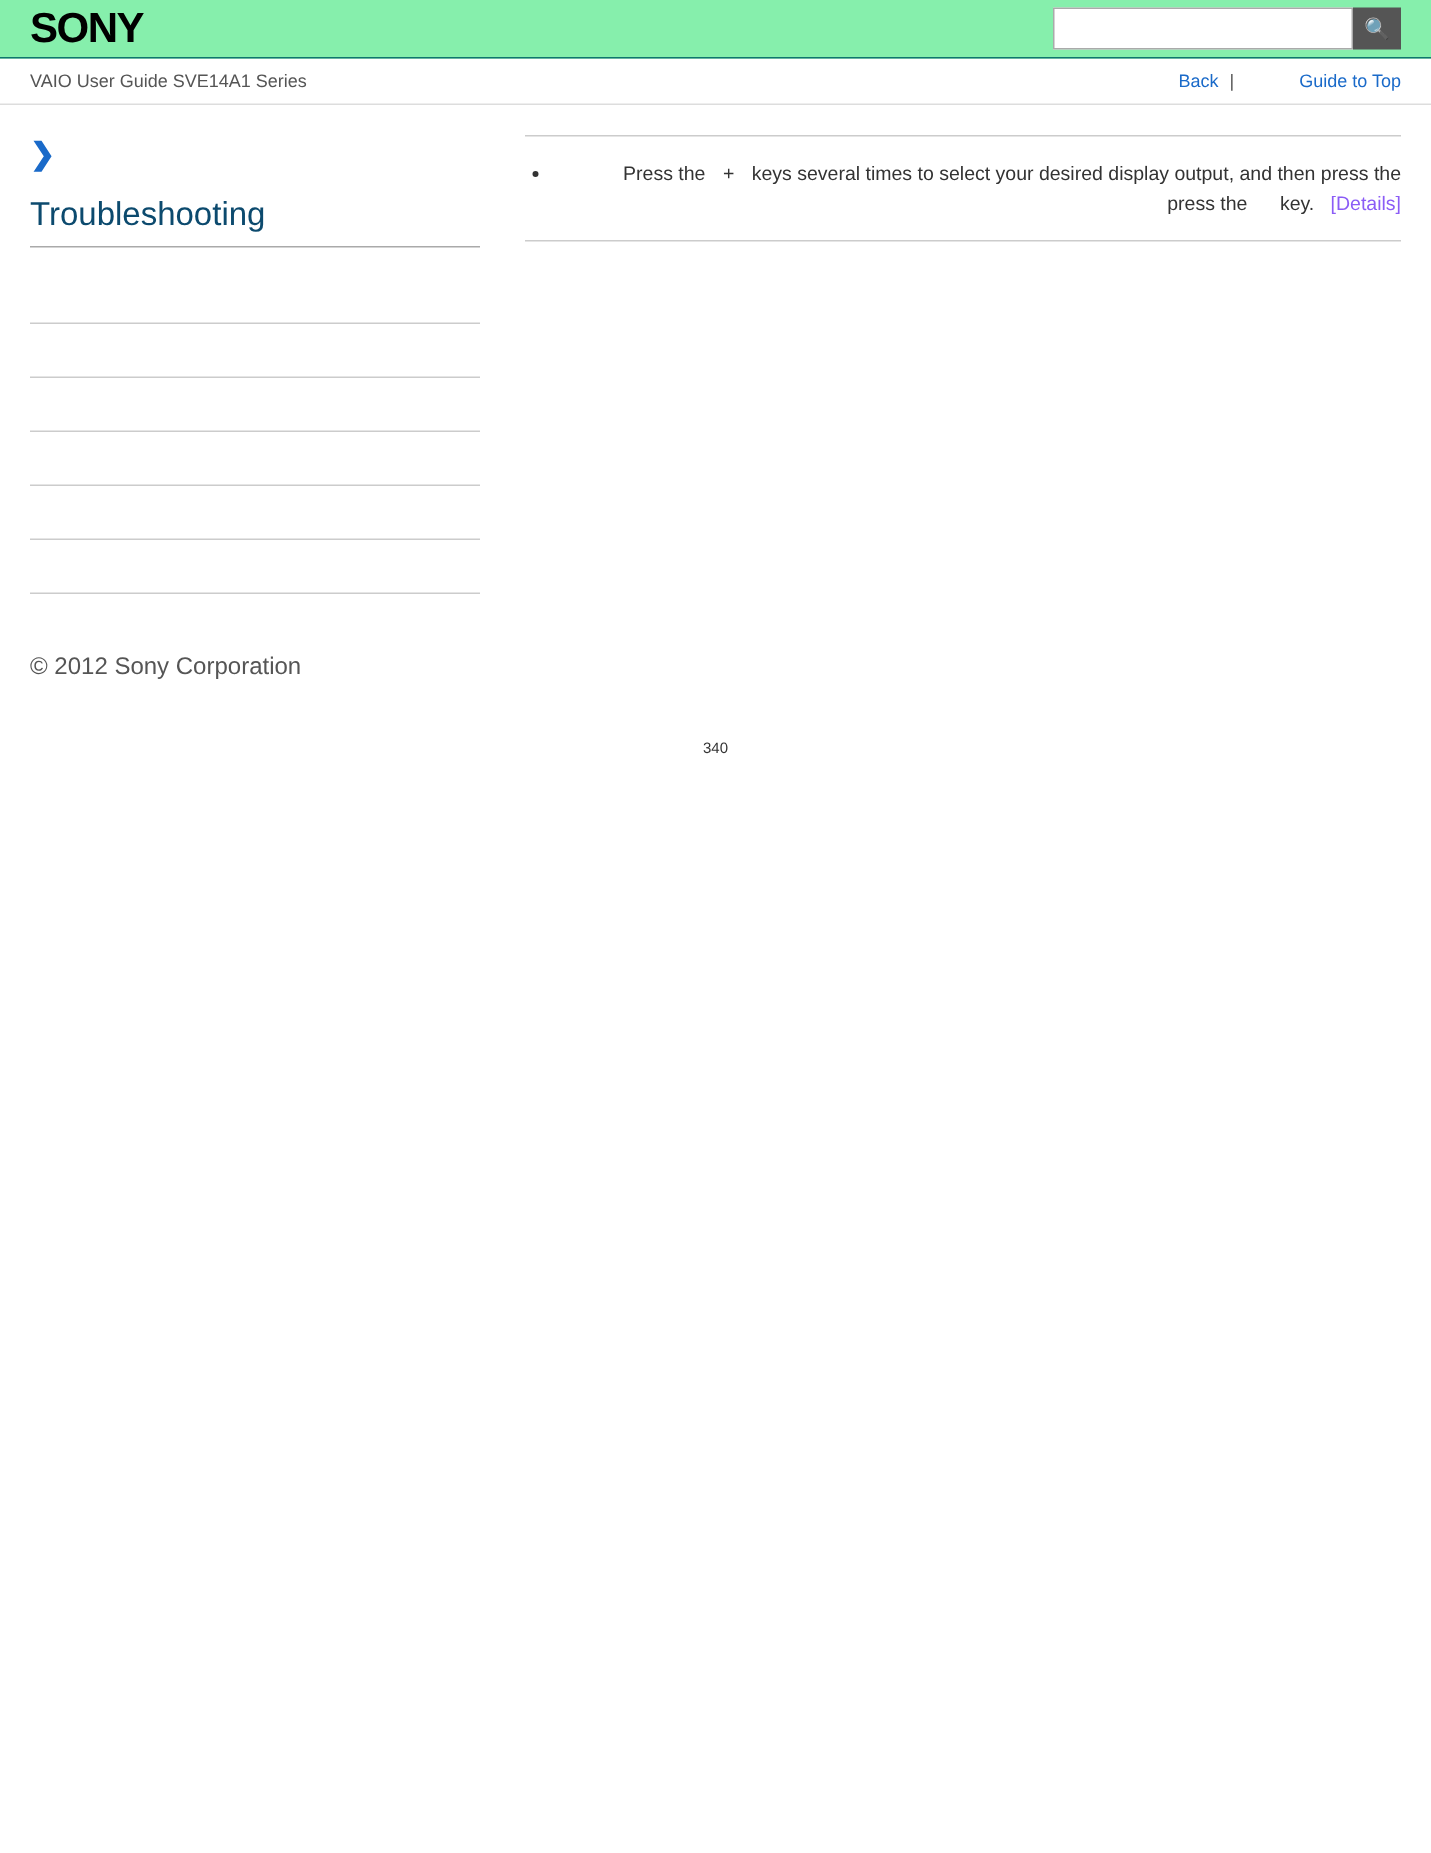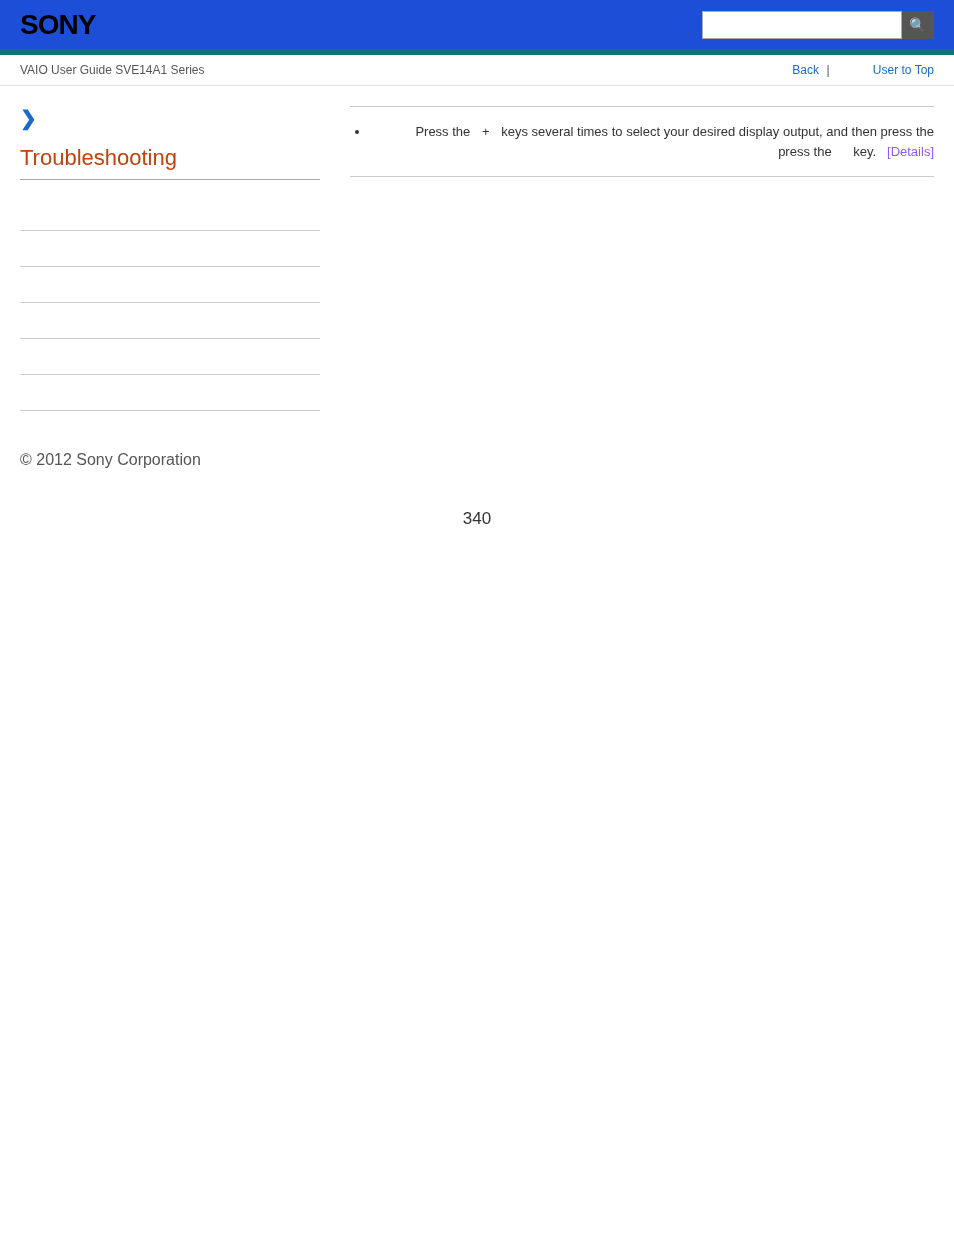--- a/index.html
+++ b/index.html
@@ -12,27 +12,27 @@
       font-family: Arial, sans-serif;
       font-size: 13px;
       color: #333;
       background: #fff;
       width: 954px;
       min-height: 1235px;
     }
 
     
     .header {
-      background: #1d4ed8;
+      background: #86efac;
       padding: 10px 20px;
       display: flex;
       align-items: center;
       justify-content: space-between;
-      border-bottom: 6px solid #0f766e;
-      height: 55px;
+      border-bottom: 1px solid #0f766e;
+      height: 39px;
     }
 
     .sony-logo {
       font-size: 28px;
       font-weight: bold;
       color: #000;
       letter-spacing: -1px;
     }
 
     .search-container {
@@ -104,21 +104,21 @@
     .chevron-right {
       color: #1a6ac9;
       font-size: 20px;
       font-weight: bold;
       margin-bottom: 15px;
     }
 
     .section-title {
       font-size: 22px;
       font-weight: normal;
-      color: #c2410c;
+      color: #0c4a6e;
       border-bottom: 1px solid #aaa;
       padding-bottom: 8px;
       margin-bottom: 15px;
     }
 
     .sidebar-nav {
       list-style: none;
     }
 
     .sidebar-nav li {
@@ -178,21 +178,21 @@
 
     
     .footer {
       padding: 20px 20px 10px 20px;
       font-size: 16px;
       color: #555;
     }
 
     .page-number {
       text-align: center;
-      font-size: 17px;
+      font-size: 10px;
       color: #333;
       margin-top: 30px;
       padding-bottom: 20px;
     }
   </style>
 </head>
 <body>
 
 <div class="header">
   <div class="sony-logo">SONY</div>
@@ -202,21 +202,21 @@
       <span>🔍</span>
     </button>
   </div>
 </div>
 
 <div class="breadcrumb-bar">
   <span class="breadcrumb-left">VAIO User Guide SVE14A1 Series</span>
   <div class="breadcrumb-right">
     <a href="#">Back</a>
     <span class="breadcrumb-separator">|</span>
-    <a href="#">User to Top</a>
+    <a href="#">Guide to Top</a>
   </div>
 </div>
 
 <div class="main-content">
 
   <div class="sidebar">
     <div class="chevron-right">❯</div>
     <h2 class="section-title">Troubleshooting</h2>
     <ul class="sidebar-nav">
       <li>

